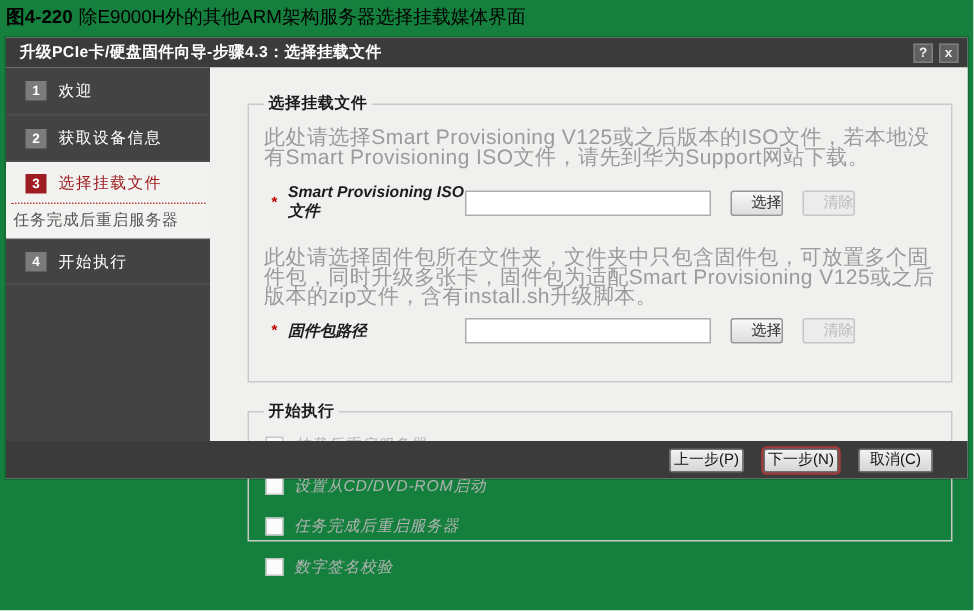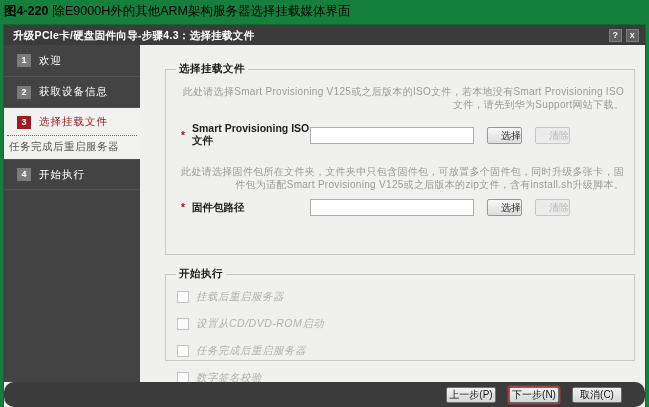--- a/index.html
+++ b/index.html
@@ -5,21 +5,21 @@
   * { margin:0; padding:0; box-sizing:border-box; }
   html,body { width:649px; height:407px; background:#ffffff;
     font-family:"Liberation Sans","DejaVu Sans",sans-serif; }
   .stage { position:relative; width:649px; height:407px; overflow:hidden; background:#15803d; }
 
   
   .fig-caption { position:absolute; left:4px; top:3px; font-size:12.5px; color:#000; }
   .fig-caption .fig-num { font-weight:bold; margin-right:4px; }
 
   
-  .dialog { position:absolute; left:4px; top:25px; width:641px; height:382px;
+  .dialog { position:absolute; left:4px; top:25px; width:641px; height:294px;
     box-shadow:0 0 0 1px rgba(0,0,0,.18); background:#f0f0ee; }
 
   .titlebar { position:absolute; top:0; left:0; right:0; height:20px; background:#3b3b3b;
     color:#fff; font-size:10.5px; font-weight:bold; line-height:20px; padding-left:9px;
     letter-spacing:.3px; }
   .tb-btn { position:absolute; top:4px; width:13px; height:13px; background:#606060;
     border:1px solid #7e7e7e; color:#efefef; font-size:9px; line-height:11px;
     text-align:center; cursor:pointer; }
   .tb-help { right:23px; }
   .tb-close { right:6px; }
@@ -44,42 +44,42 @@
   .step-sub { color:#555; font-size:10.5px; padding-left:5px; letter-spacing:.5px; }
 
   
   .main { flex:1 1 auto; background:#f0f0ee; position:relative; padding:9px 2px 0 25px; }
   fieldset { border:1px solid #c9c9c9; background:transparent; padding:0 8px; }
   legend { font-size:10.5px; font-weight:bold; color:#1c1c1c; padding:0 3px; margin-left:2px;
     letter-spacing:.5px; }
   .fs-mount { width:470px; height:193px; margin-top:8px; }
   .fs-options { width:470px; height:94px; margin-top:12px; }
 
-  .desc { color:#9b9b9b; font-size:10px; line-height:13px; letter-spacing:.3px;
-    margin:9px 2px 0 2px;text-align:right; }
+  .desc { color:#9b9b9b; font-size:14px; line-height:13px; letter-spacing:.3px;
+    margin:9px 2px 0 2px; }
   .field-row { display:flex; align-items:center; margin-top:11px; }
   .req { color:#c00000; font-size:10px; width:10px; text-align:center; margin-left:4px;
     flex:0 0 10px; font-weight:bold; }
   .field-label { font-size:10.5px; font-weight:bold; color:#1c1c1c; flex:0 0 118px;
-    margin-left:4px; }
+    margin-left:4px;font-style:italic; }
   .field-input { width:164px; height:17px; border:1px solid #adadad; background:#fff;
     font-size:10px; padding:0 3px; outline:none; }
   .btn-small { width:35px; height:17px; font-size:10px; color:#2b2b2b;
     background:linear-gradient(#f8f8f8,#dedede); border:1px solid #979797; border-radius:2px;
     margin-left:13px; text-align:right; line-height:15px; cursor:pointer; }
   .btn-small.disabled { background:#ececec; border-color:#c6c6c6; color:#b9b9b9; cursor:default; }
 
   .cb-row { display:flex; align-items:center; margin:9px 0 13px 3px; }
   .checkbox { width:12px; height:12px; border:1px solid #c5c5c5; background:#fbfbfb;
     margin-right:7px; flex:0 0 12px; }
   .cb-label { font-size:10.5px; color:#b2b2b2; letter-spacing:.5px;font-style:italic; }
 
   
   .footer { position:absolute; bottom:0; left:0; right:0; height:25px; background:#3b3b3b;
-    display:flex; align-items:center; justify-content:flex-end; padding-right:23px; gap:13px;border-radius:10px; }
+    display:flex; align-items:center; justify-content:flex-end; padding-right:23px; gap:13px; }
   .btn-footer { width:50px; height:16px; font-size:10px; color:#111;
     background:linear-gradient(#f2f2f2,#d6d6d6); border:1px solid #6f6f6f; border-radius:2px;
     text-align:center; line-height:14px; cursor:pointer; }
   .btn-footer.focused { box-shadow:0 0 0 1.5px #a93a3a; }
 </style>
 </head>
 <body>
 
 <div class="stage">
 

